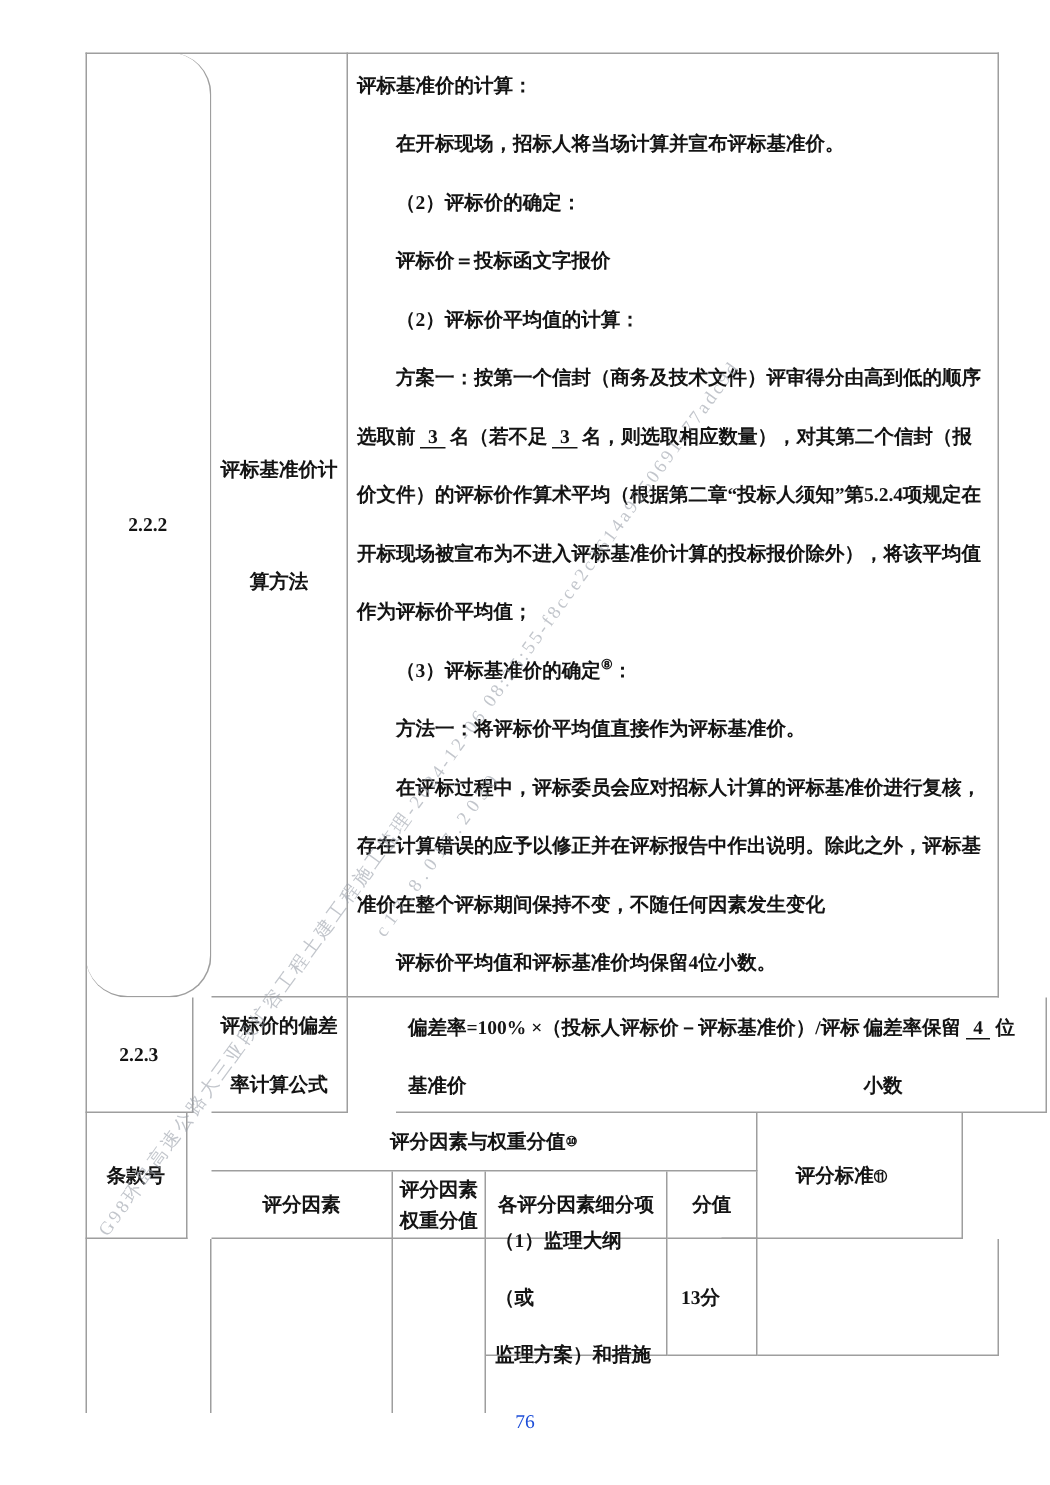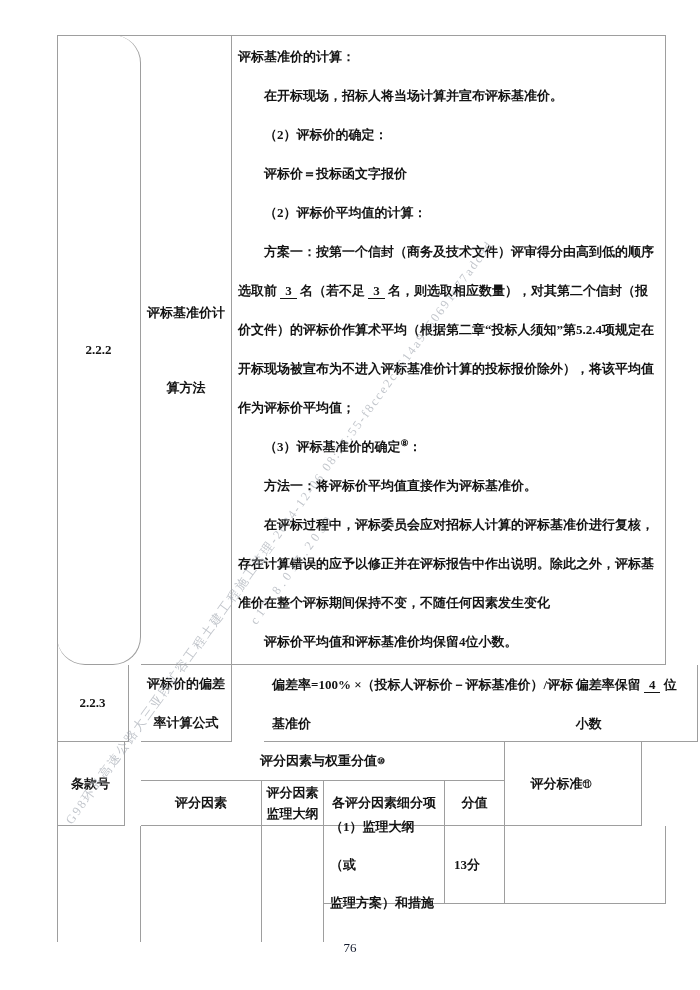--- a/index.html
+++ b/index.html
@@ -34,21 +34,21 @@
   .content-223{padding:0 8px;display:flex;flex-direction:row;justify-content:center;margin-left:32px;}
   .content-223 p{margin:0;line-height:39px;}
   .blank{border-bottom:1px solid currentColor;padding:0 5px;}
   sup.note{font-size:9px;vertical-align:super;line-height:0;}
   .hdr-two span{display:block;line-height:21px;}
   .detail-item{padding:2px 6px;display:flex;flex-direction:column;justify-content:center;}
   .detail-item span{display:block;line-height:38px;}
   .detail-score{display:flex;align-items:center;padding-left:9px;}
   .page-number{
     position:absolute;left:0;top:940px;width:700px;text-align:center;
-    font-size:13px;font-weight:normal;color:#0f172a;
+    font-size:13px;font-weight:normal;color:#1d4ed8;
   }
   .watermark{
     position:absolute;left:-100px;top:452px;width:880px;
     transform:rotate(-54deg);transform-origin:center center;
     color:var(--wm);opacity:0.6;pointer-events:none;z-index:5;
     font-size:12.5px;letter-spacing:2px;font-weight:normal;white-space:nowrap;
   }
   .watermark .wm2{padding-left:270px;letter-spacing:4px;margin-top:16px;display:block;}
   .watermark .wm1{display:block;}
 </style>
@@ -120,21 +120,21 @@
     <span>评分因素与权重分值</span>
       <sup class="note">⑩</sup>
   </div>
 
   <div class="cell center" style="left:141px;top:781px;width:121px;height:45px;">
     <span>评分因素</span>
   </div>
 
   <div class="cell center hdr-two" style="left:262px;top:781px;width:62px;height:45px;">
     <span>评分因素</span>
-    <span>监理大纲</span>
+    <span>权重分值</span>
   </div>
 
   <div class="cell center" style="left:324px;top:781px;width:121px;height:45px;justify-content:center;">
     <span>各评分因素细分项</span>
   </div>
 
   <div class="cell center" style="left:445px;top:781px;width:60px;height:45px;">
     <span>分值</span>
   </div>
 

